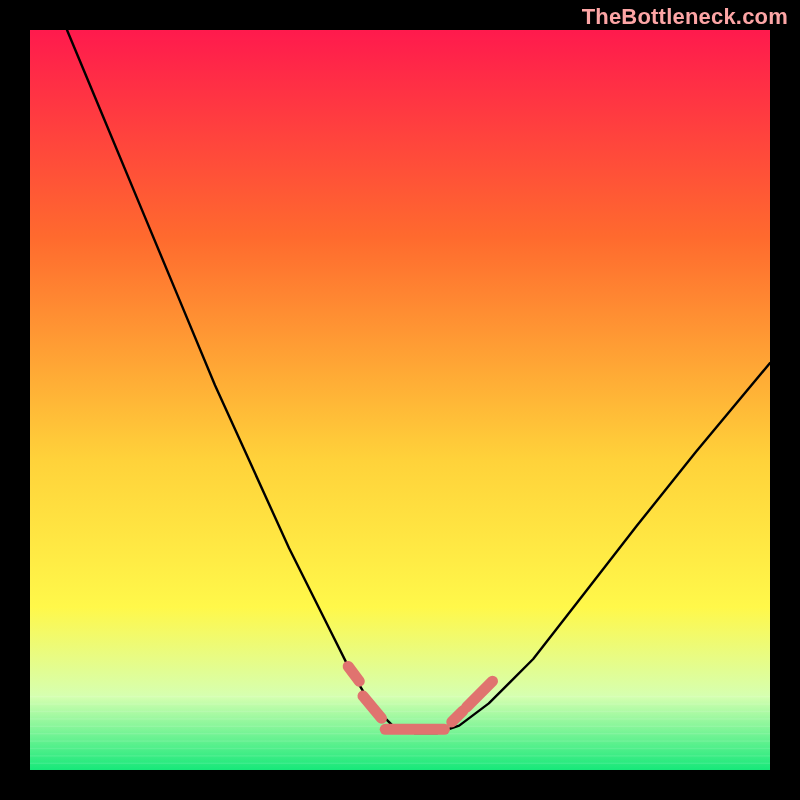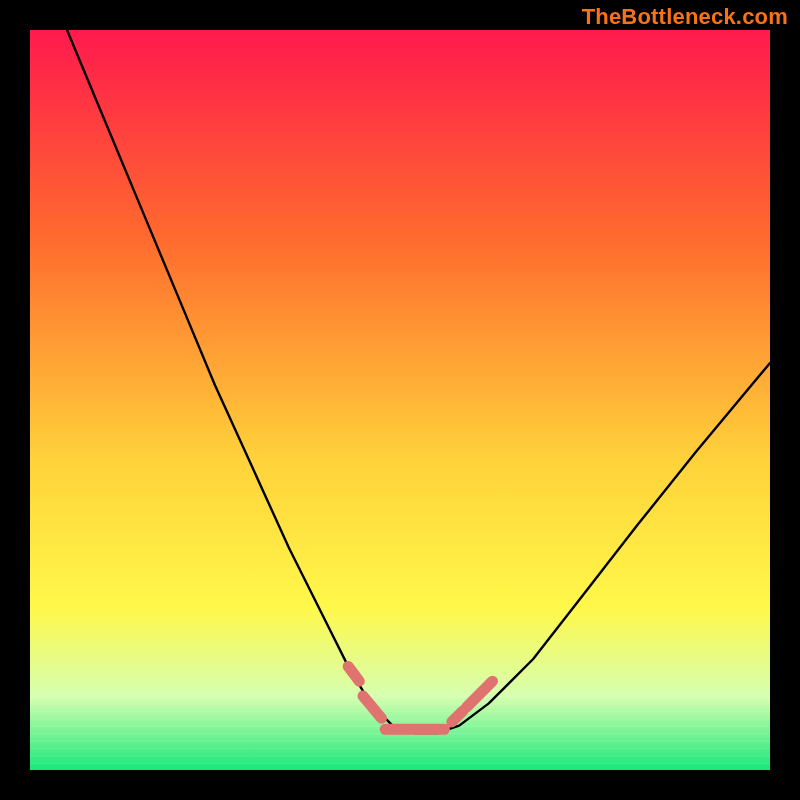--- a/index.html
+++ b/index.html
@@ -14,21 +14,21 @@
   .frame {
     position: relative;
     width: 800px;
     height: 800px;
     background: #000;
   }
   .watermark {
     position: absolute;
     top: 4px;
     right: 12px;
-    color: #f97316;
+    color: #fca5a5;
     font-size: 22px;
     font-weight: 600;
     letter-spacing: 0.2px;
     z-index: 4;
   }
   svg {
     position: absolute;
     top: 0;
     left: 0;
   }

